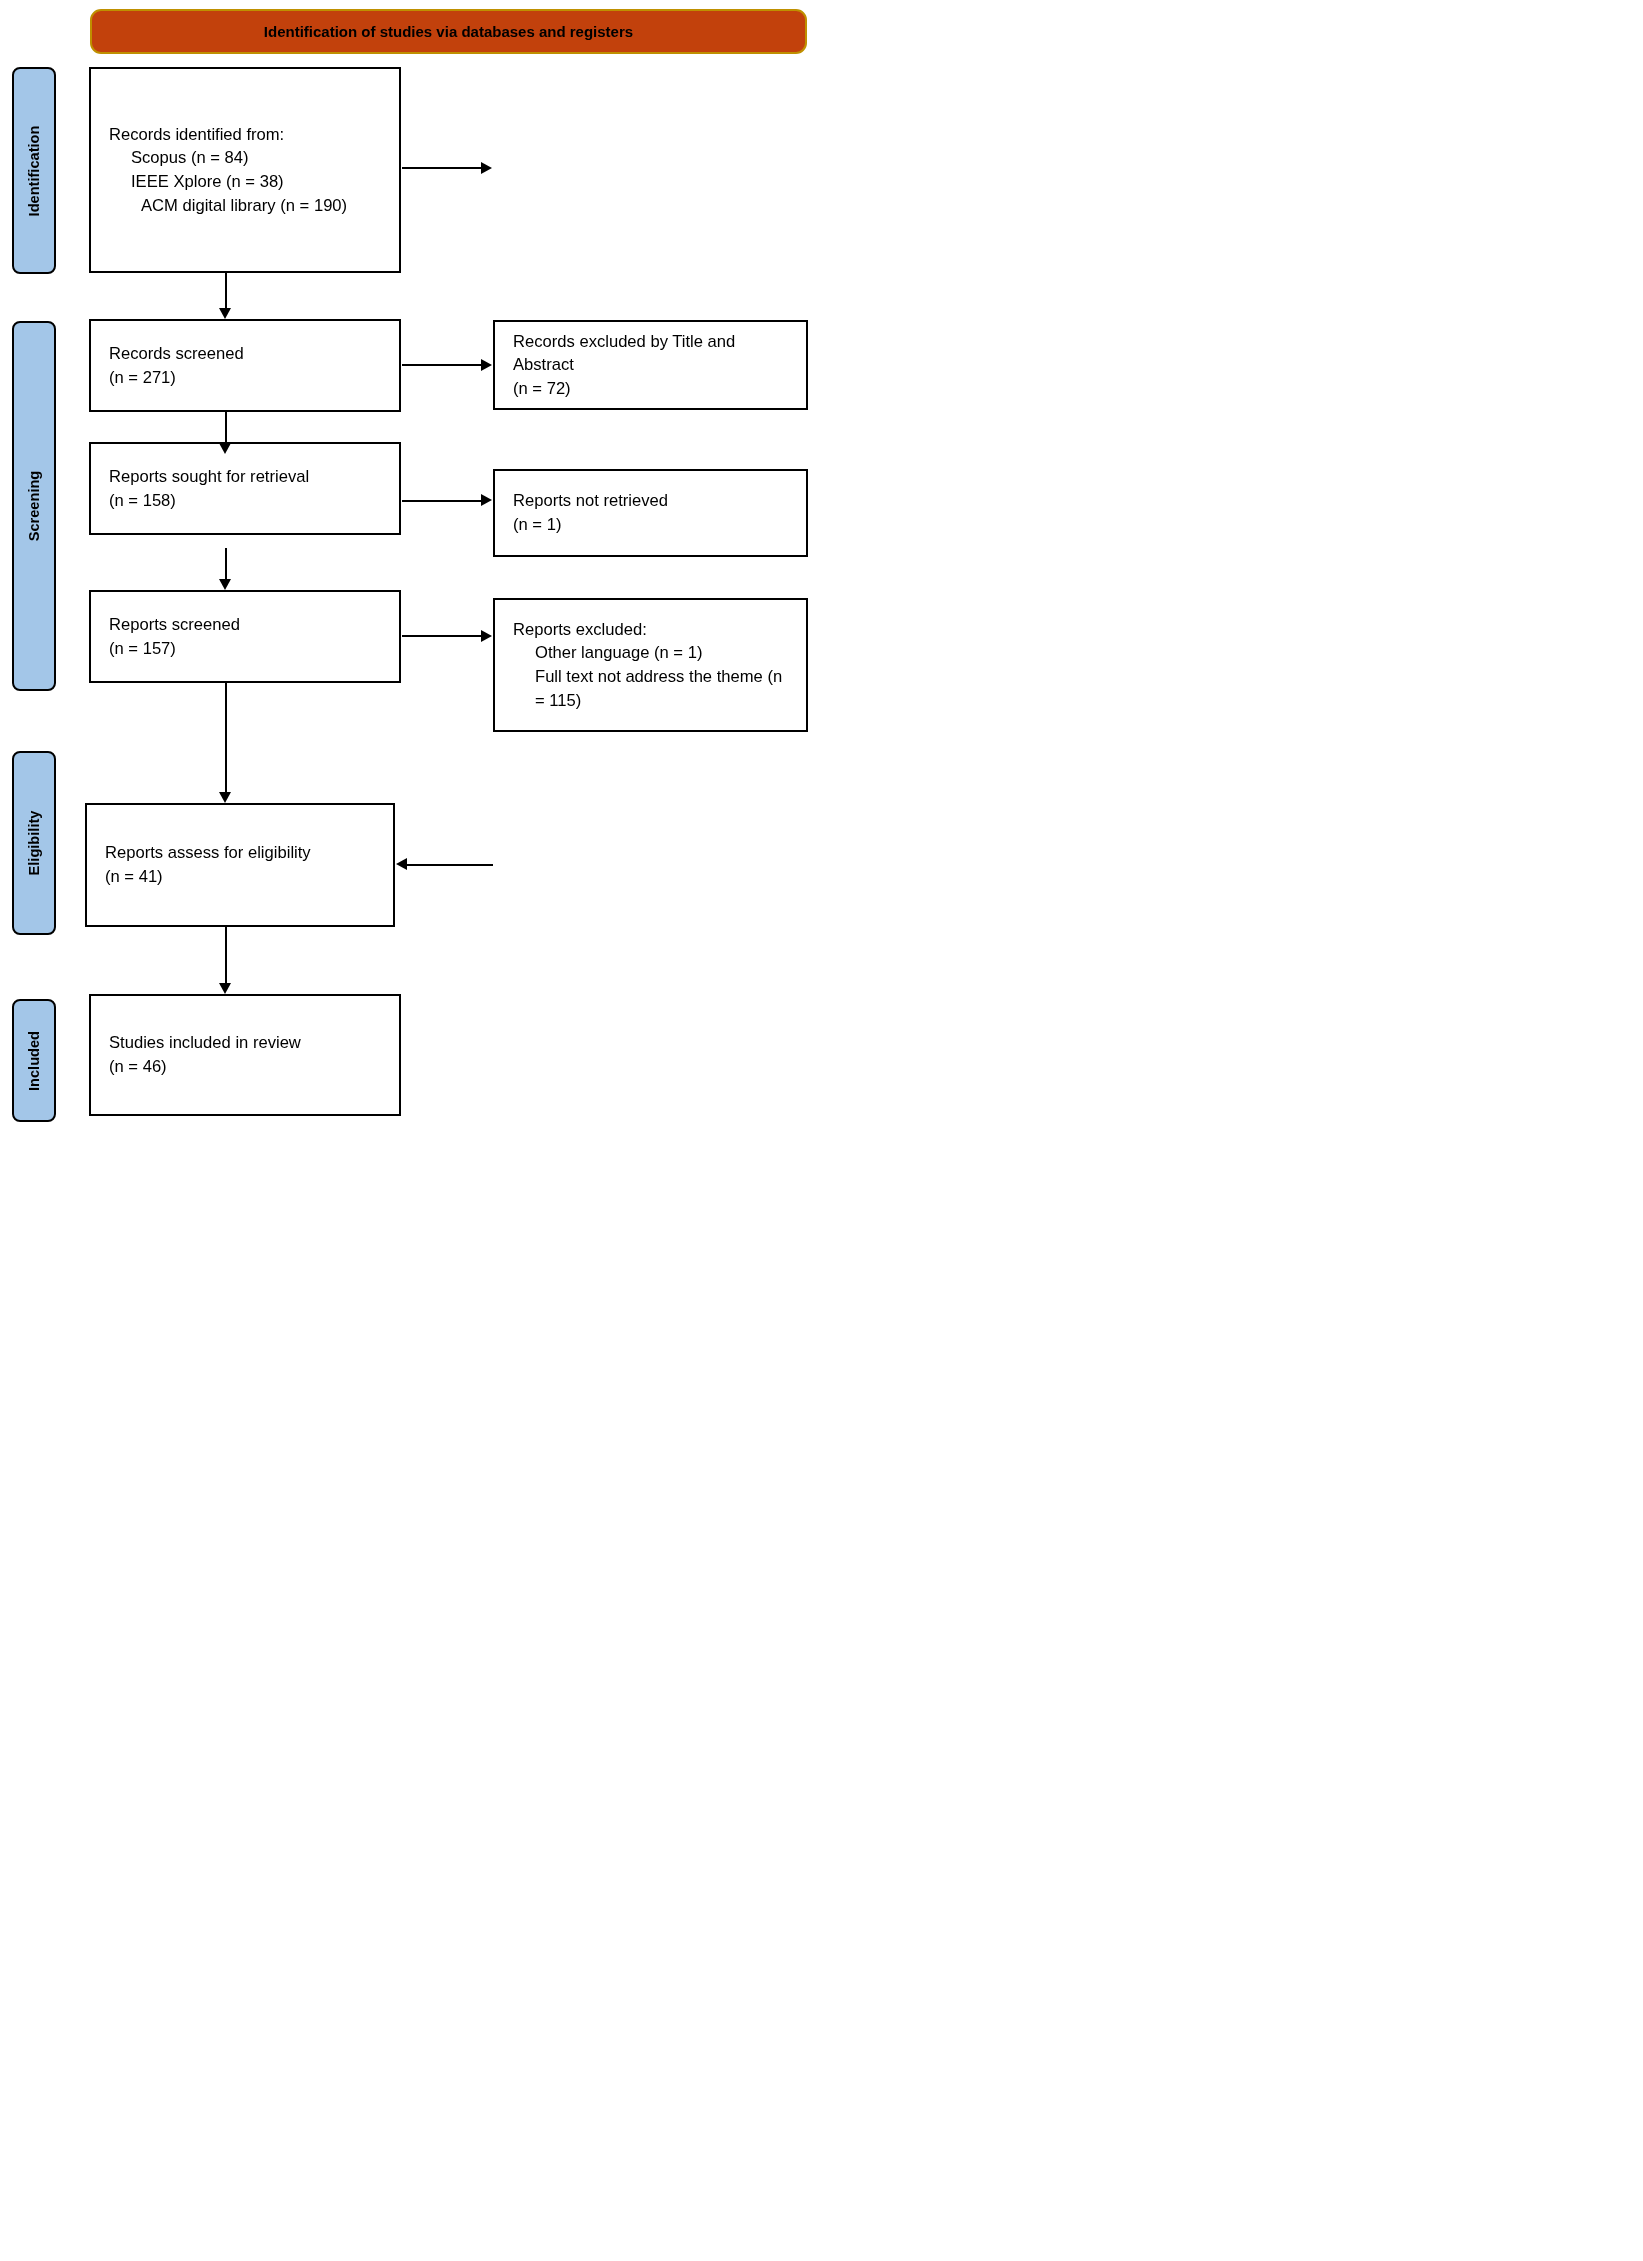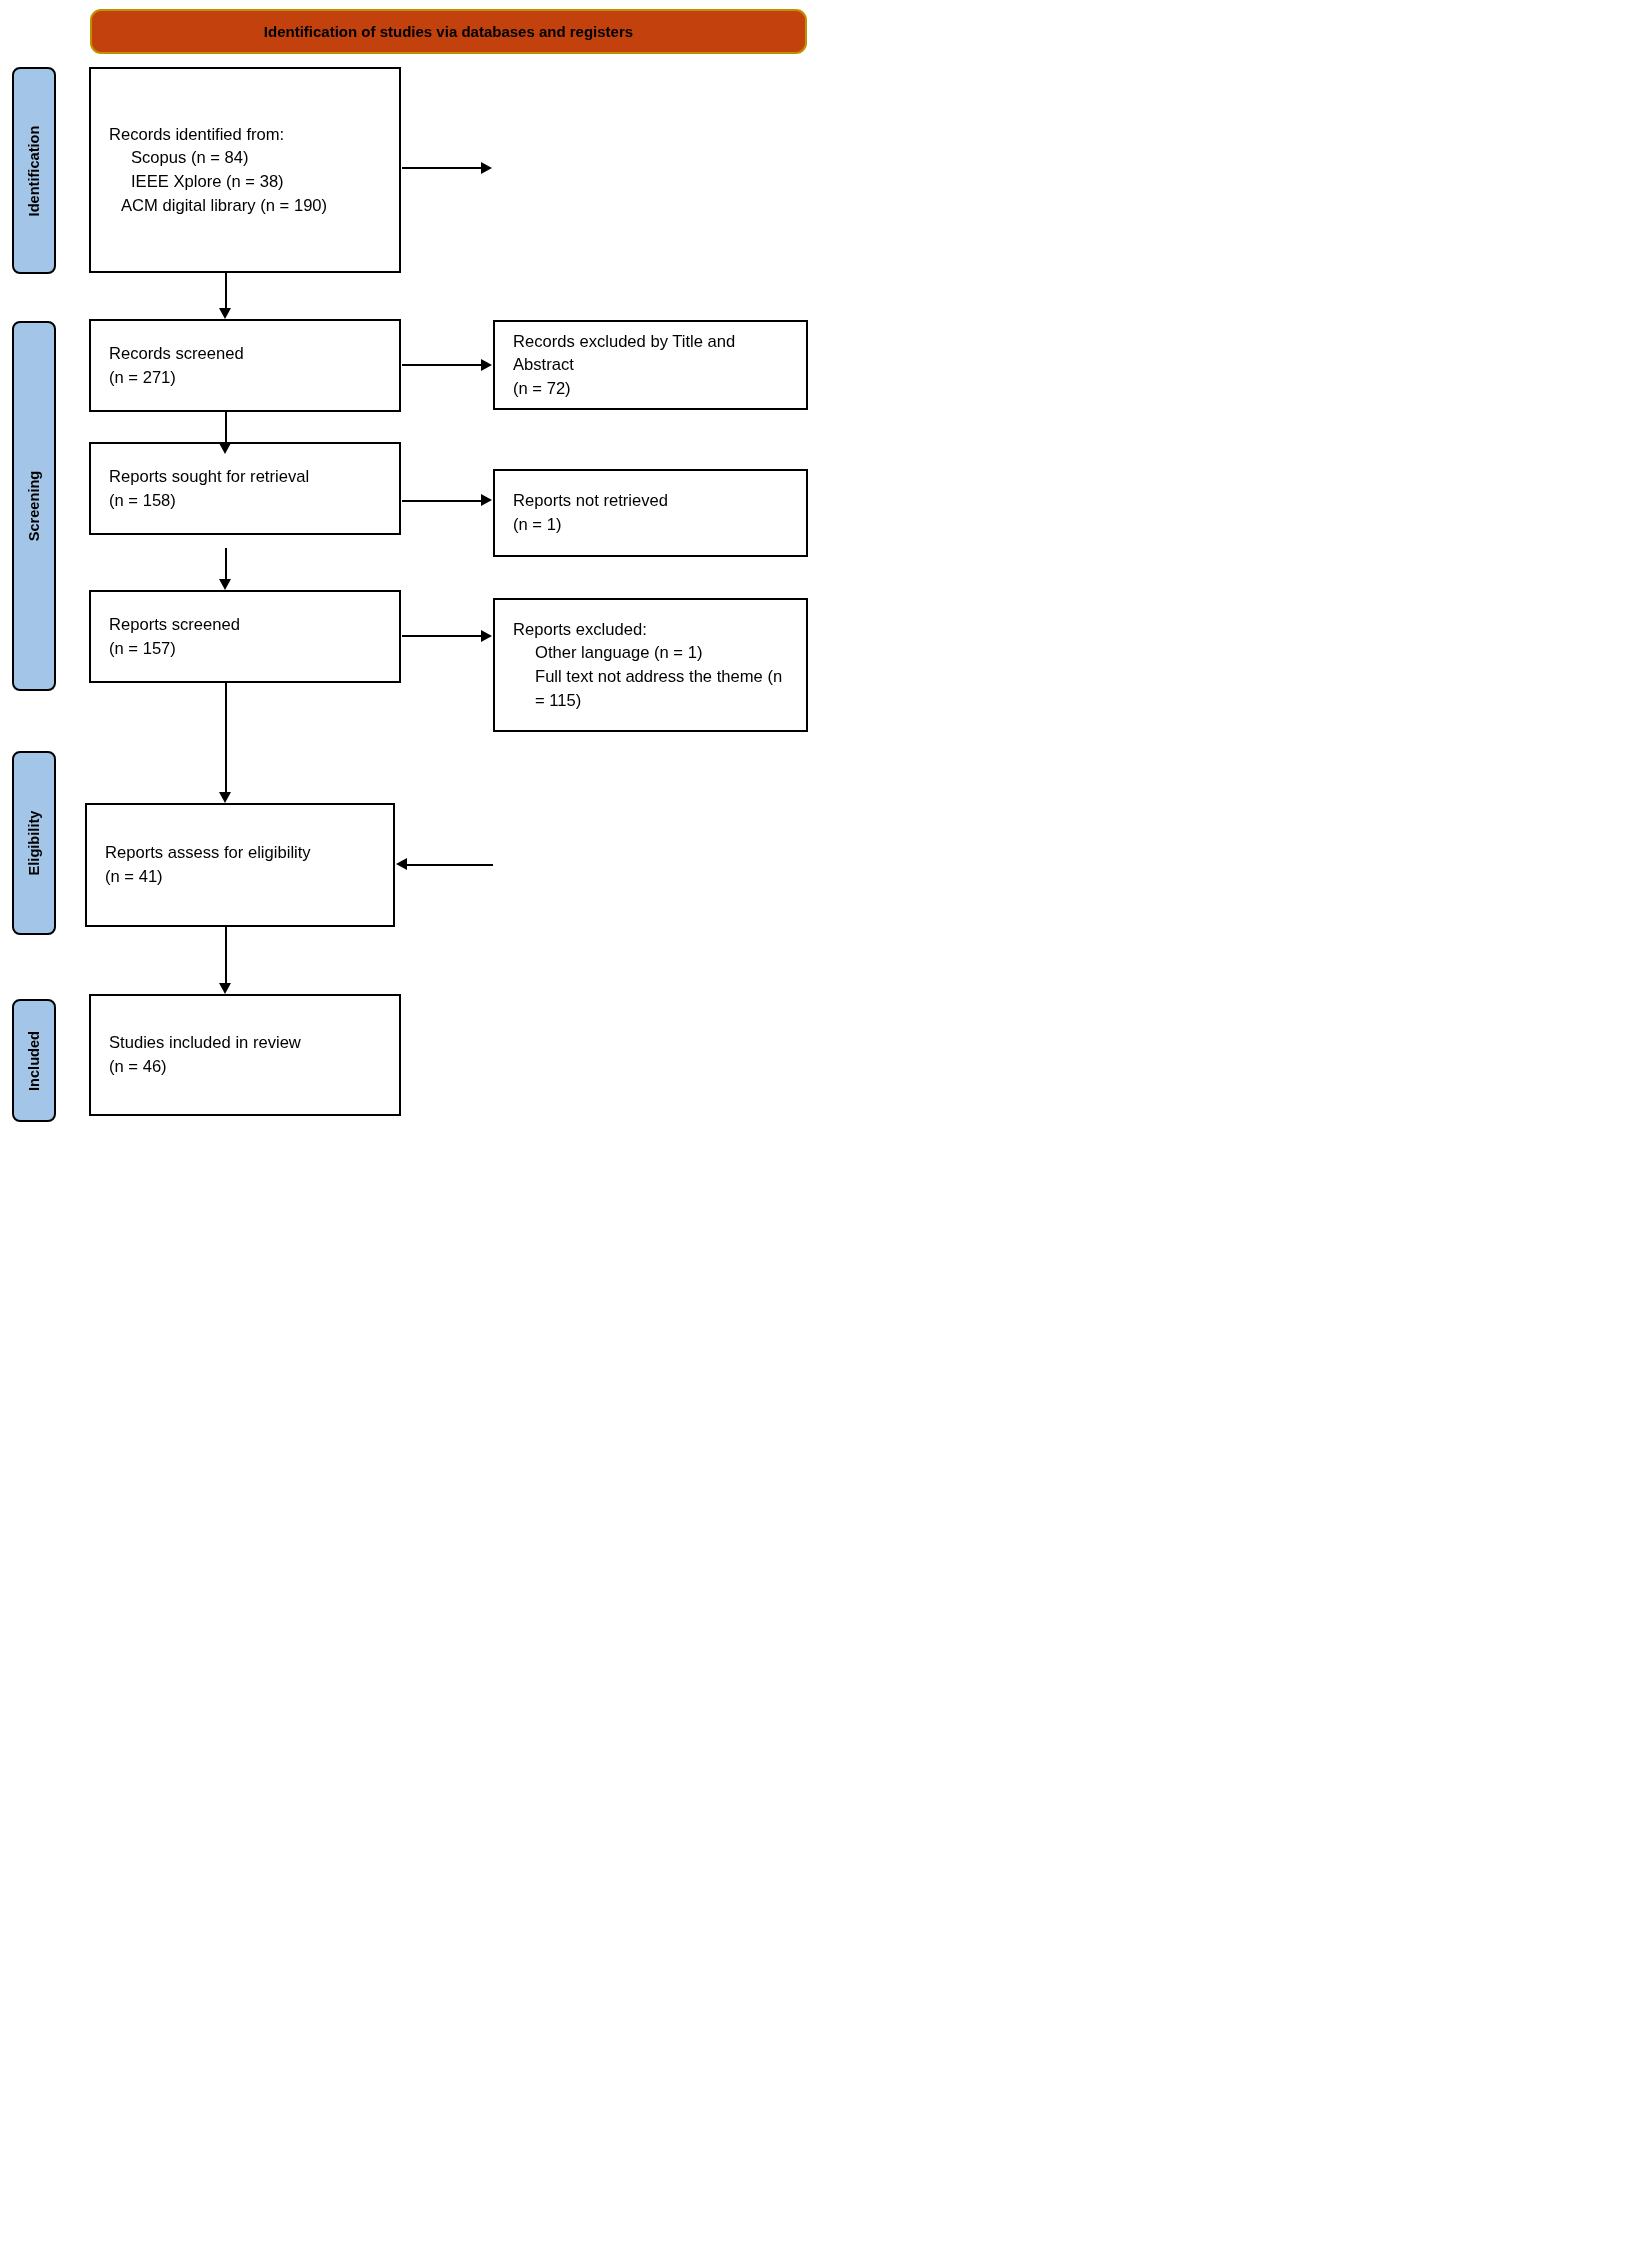--- a/index.html
+++ b/index.html
@@ -62,21 +62,21 @@
     flex-direction: column;
     justify-content: center;
     padding: 5px 12px 5px 18px;
     font-size: 16.6px;
     line-height: 1.42;
     color: #000;
   }
   .col1 { left: 89px; width: 312px; }
   .col2 { left: 493px; width: 315px; }
   .sub  { margin-left: 22px; }
-  .sub2 { margin-left: 12px; }
+  .sub2 { margin-left: 32px; }
 
   
   .vline {
     position: absolute;
     width: 2px;
     background: #000;
   }
   .hline {
     position: absolute;
     height: 2px;

